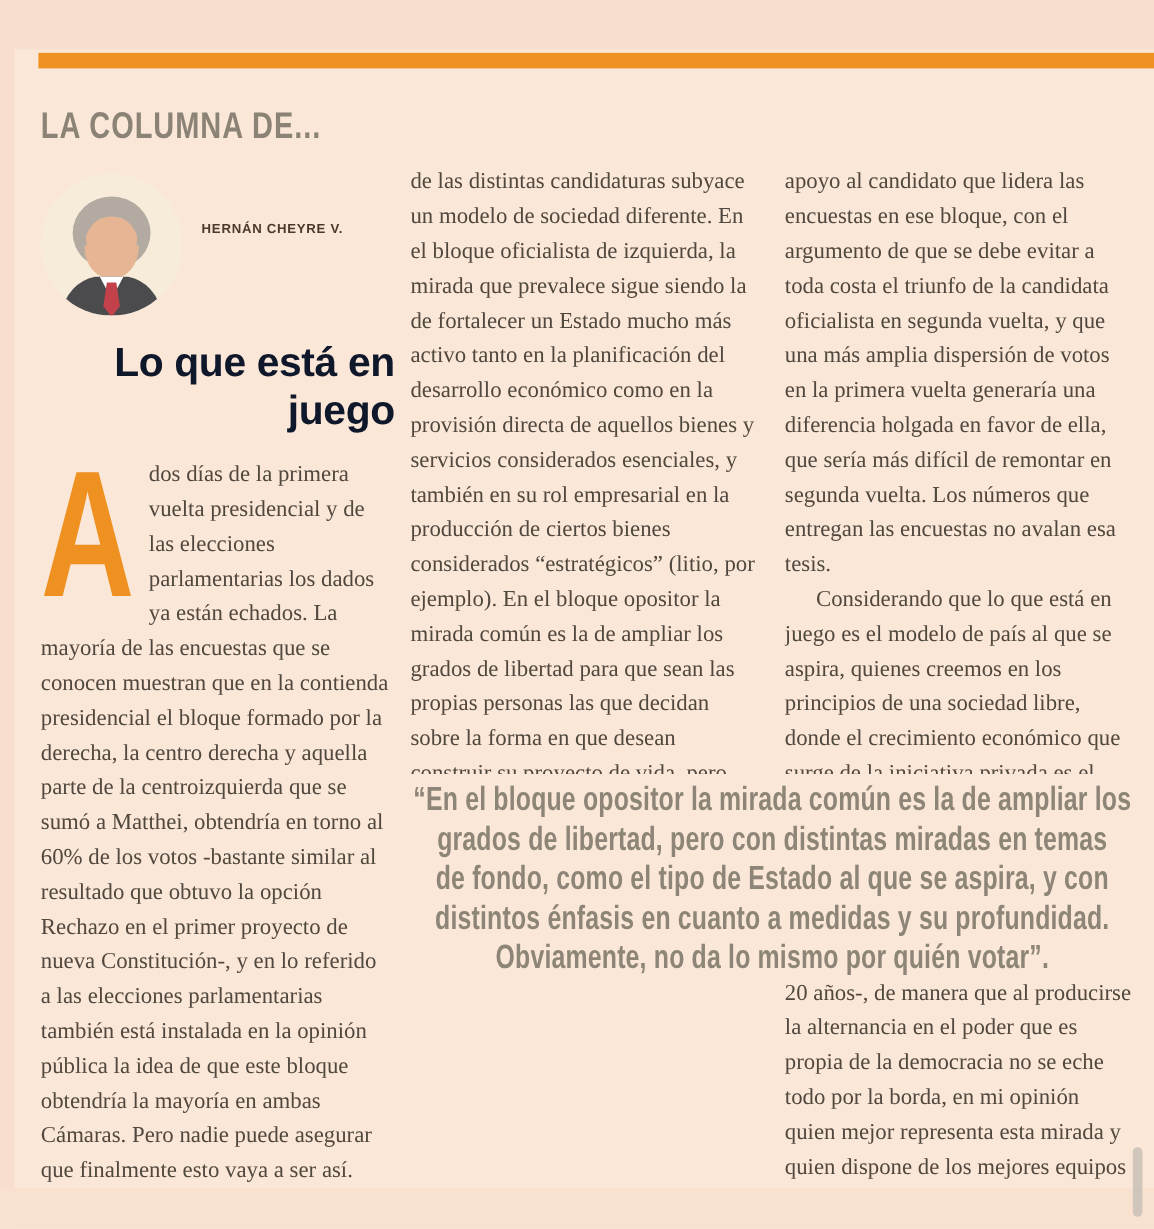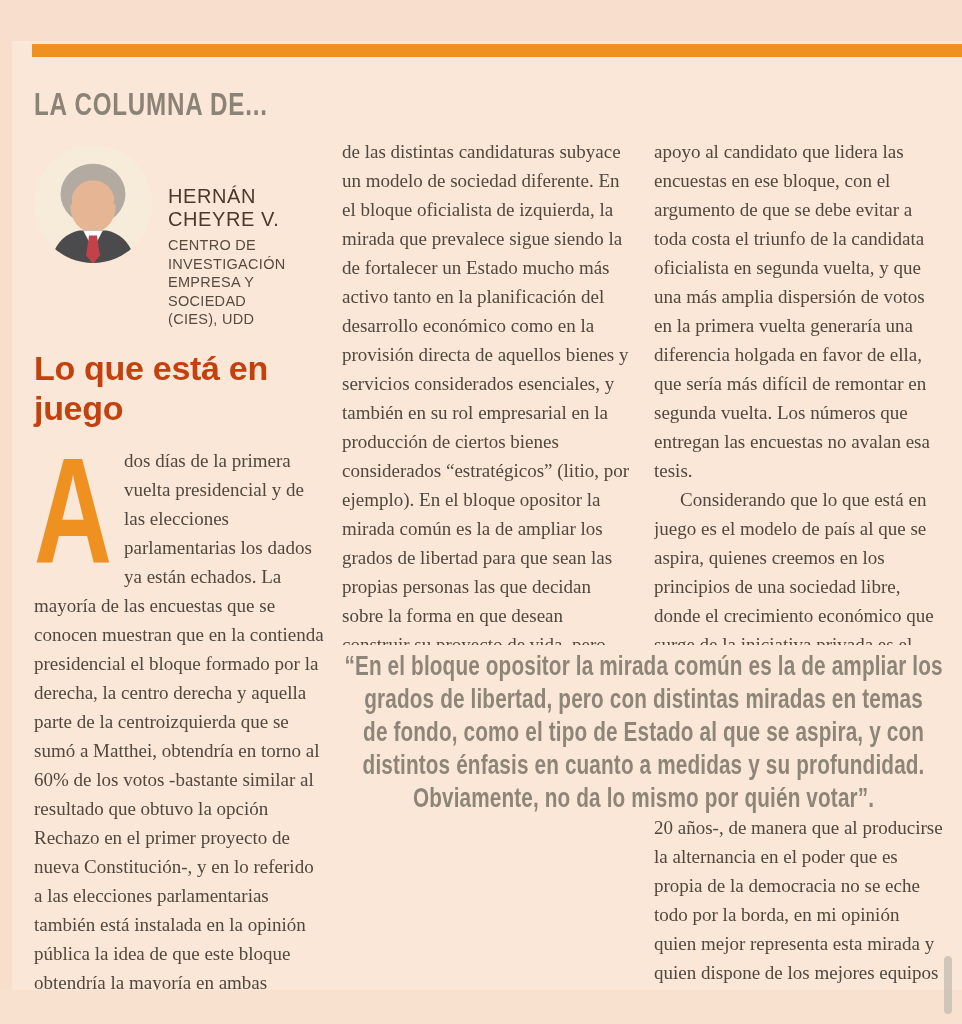--- a/index.html
+++ b/index.html
@@ -37,33 +37,33 @@
   .col3-bottom{position:absolute;left:642px;top:772px;width:290px;height:220px;overflow:hidden;}
 
   
   .author{display:flex;align-items:flex-start;gap:16px;margin-bottom:20px;}
   .avatar{
     width:118px;height:118px;border-radius:50%;overflow:hidden;
     background:#f7ecd9;flex:0 0 auto;
   }
   .author-info{padding-top:40px;}
   .author-name{
-    font-size:20px;font-weight:normal;color:#4a392c;letter-spacing:0.6px;
+    font-size:11px;font-weight:bold;color:#4a392c;letter-spacing:0.6px;
     margin-bottom:5px;
   }
   .author-affiliation{
     font-size:14.5px;color:#564b40;line-height:1.28;letter-spacing:0.3px;
     white-space:pre-line;
   }
 
   
   .headline{
-    font-size:34px;font-weight:bold;color:#c2410c;
+    font-size:34px;font-weight:bold;color:#0f172a;
     line-height:1.17;letter-spacing:-0.3px;
-    margin:6px 0 18px 0;width:295px;
+    margin:6px 0 18px 0;width:295px;text-align:right;
   }
 
   
   .body-text p{
     margin:0;
     font-family:"Liberation Serif","DejaVu Serif",serif;
     font-size:19px;line-height:29px;color:#50483e;
     text-align:left;
   }
   .body-text p.indent{text-indent:26px;}
@@ -111,24 +111,20 @@
           <path d="M36,58 Q38,26 60,26 Q82,26 84,58 Q78,36 60,36 Q42,36 36,58 Z" fill="#b3aaa2"></path>
           <path d="M34,62 q-3,-12 3,-18 l2,16 Z" fill="#b3aaa2"></path>
           <path d="M86,62 q3,-12 -3,-18 l-2,16 Z" fill="#b3aaa2"></path>
           <path d="M16,122 Q22,92 46,87 L74,87 Q98,92 104,122 Z" fill="#4b4b4d"></path>
           <polygon points="50,87 70,87 60,106" fill="#ffffff"></polygon>
           <polygon points="56,92 64,92 67,112 60,121 53,112" fill="#c2414b"></polygon>
         </svg>
       </div>
       <div class="author-info">
         <div class="author-name">HERNÁN CHEYRE V.</div>
-        <div class="author-affiliation">CENTRO DE
-INVESTIGACIÓN
-EMPRESA Y SOCIEDAD
-(CIES), UDD</div>
       </div>
     </div>
 
     <div class="headline">Lo que está en juego</div>
 
     <div class="body-text">
       <p><span class="dropcap">A</span><span>dos días de la primera vuelta presidencial y de las elecciones parlamentarias los dados ya están echados. La mayoría de las encuestas que se conocen muestran que en la contienda presidencial el bloque formado por la derecha, la centro derecha y aquella parte de la centroizquierda que se sumó a Matthei, obtendría en torno al 60% de los votos -bastante similar al resultado que obtuvo la opción Rechazo en el primer proyecto de nueva Constitución-, y en lo referido a las elecciones parlamentarias también está instalada en la opinión pública la idea de que este bloque obtendría la mayoría en ambas Cámaras. Pero nadie puede asegurar que finalmente esto vaya a ser así. Son muchos los cambios de preferencias que se producen a último momento.</span></p>
 
     </div>
   </div>

